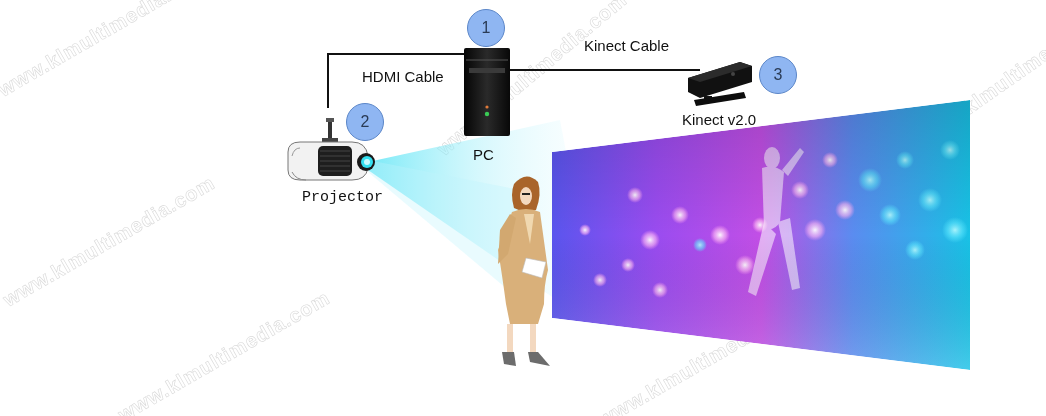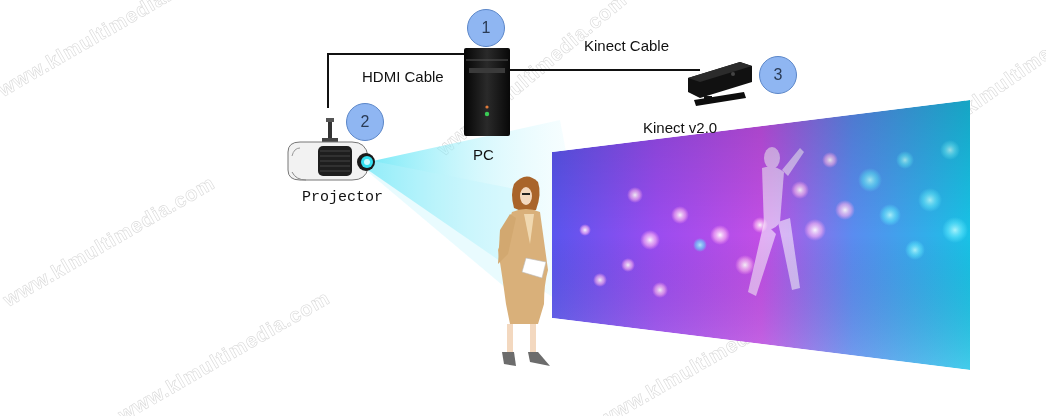--- a/index.html
+++ b/index.html
@@ -154,17 +154,17 @@
     <rect x="530" y="324" width="6" height="28" fill="#f3d8bf"></rect>
     <path d="M502,352 l12,0 l2,14 l-12,-2 z" fill="#6c6c6c"></path>
     <path d="M528,352 l10,0 l12,14 l-20,-4 z" fill="#6c6c6c"></path>
   </g>
 </svg>
 
 <div class="abs label" style="left:362px;top:68px;">HDMI Cable</div>
 <div class="abs label" style="left:584px;top:37px;">Kinect Cable</div>
 <div class="abs label label-pc" style="left:473px;top:146px;">PC</div>
 <div class="abs label" style="left:302px;top:189px;font-family:Liberation Mono, monospace;">Projector</div>
-<div class="abs label" style="left:643px;top:111px;margin-top:8px;">Kinect v2.0</div>
+<div class="abs label" style="left:682px;top:111px;">Kinect v2.0</div>
 
 <div class="abs badge" style="left:467px;top:9px;">1</div>
 <div class="abs badge" style="left:346px;top:103px;">2</div>
 <div class="abs badge" style="left:759px;top:56px;">3</div>
 
 </body></html>

